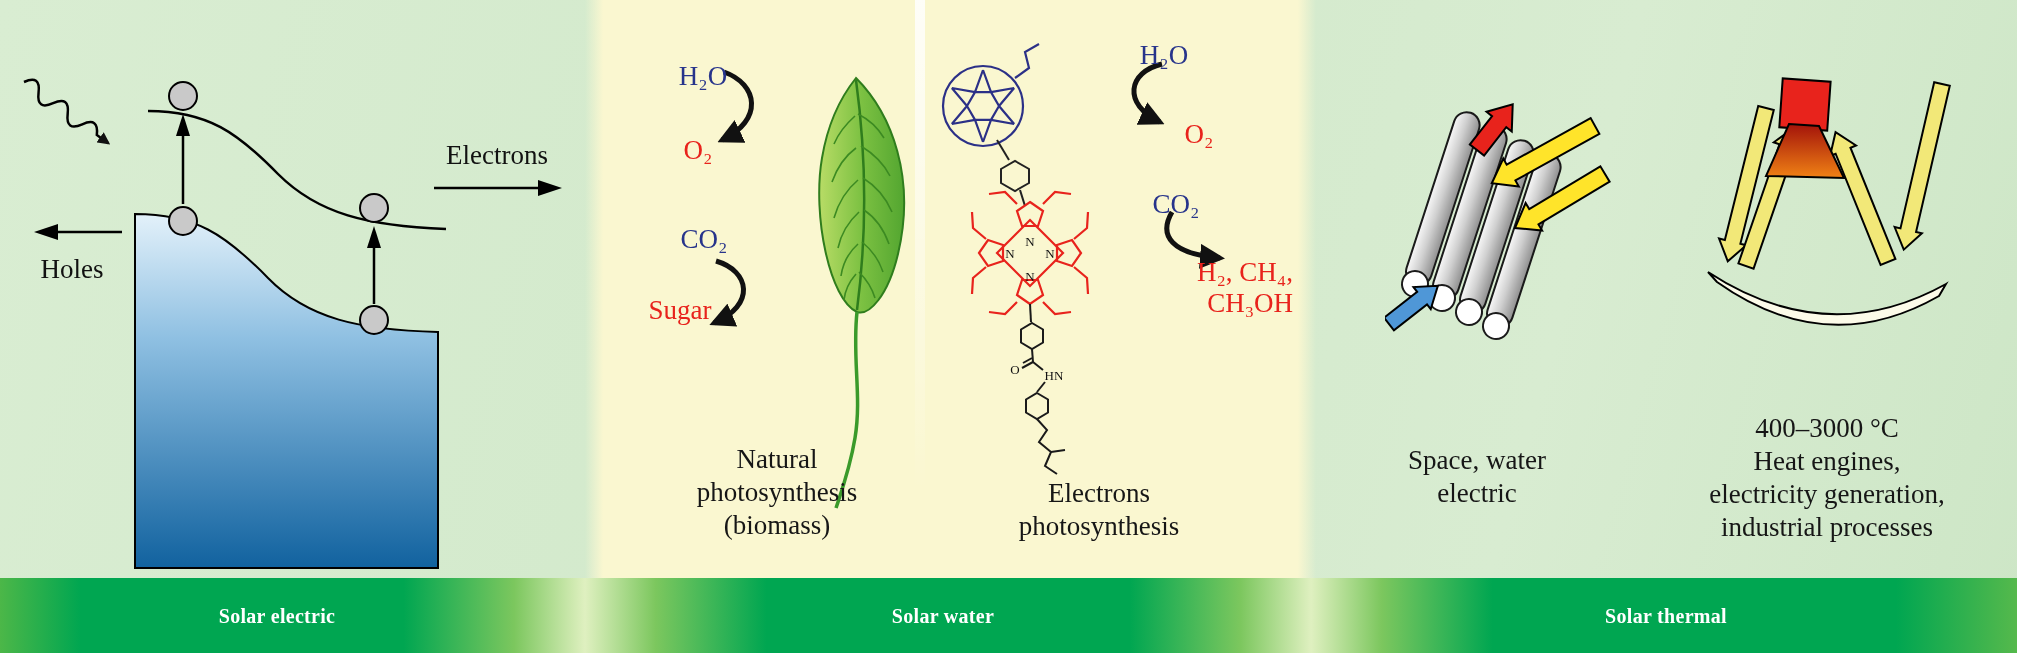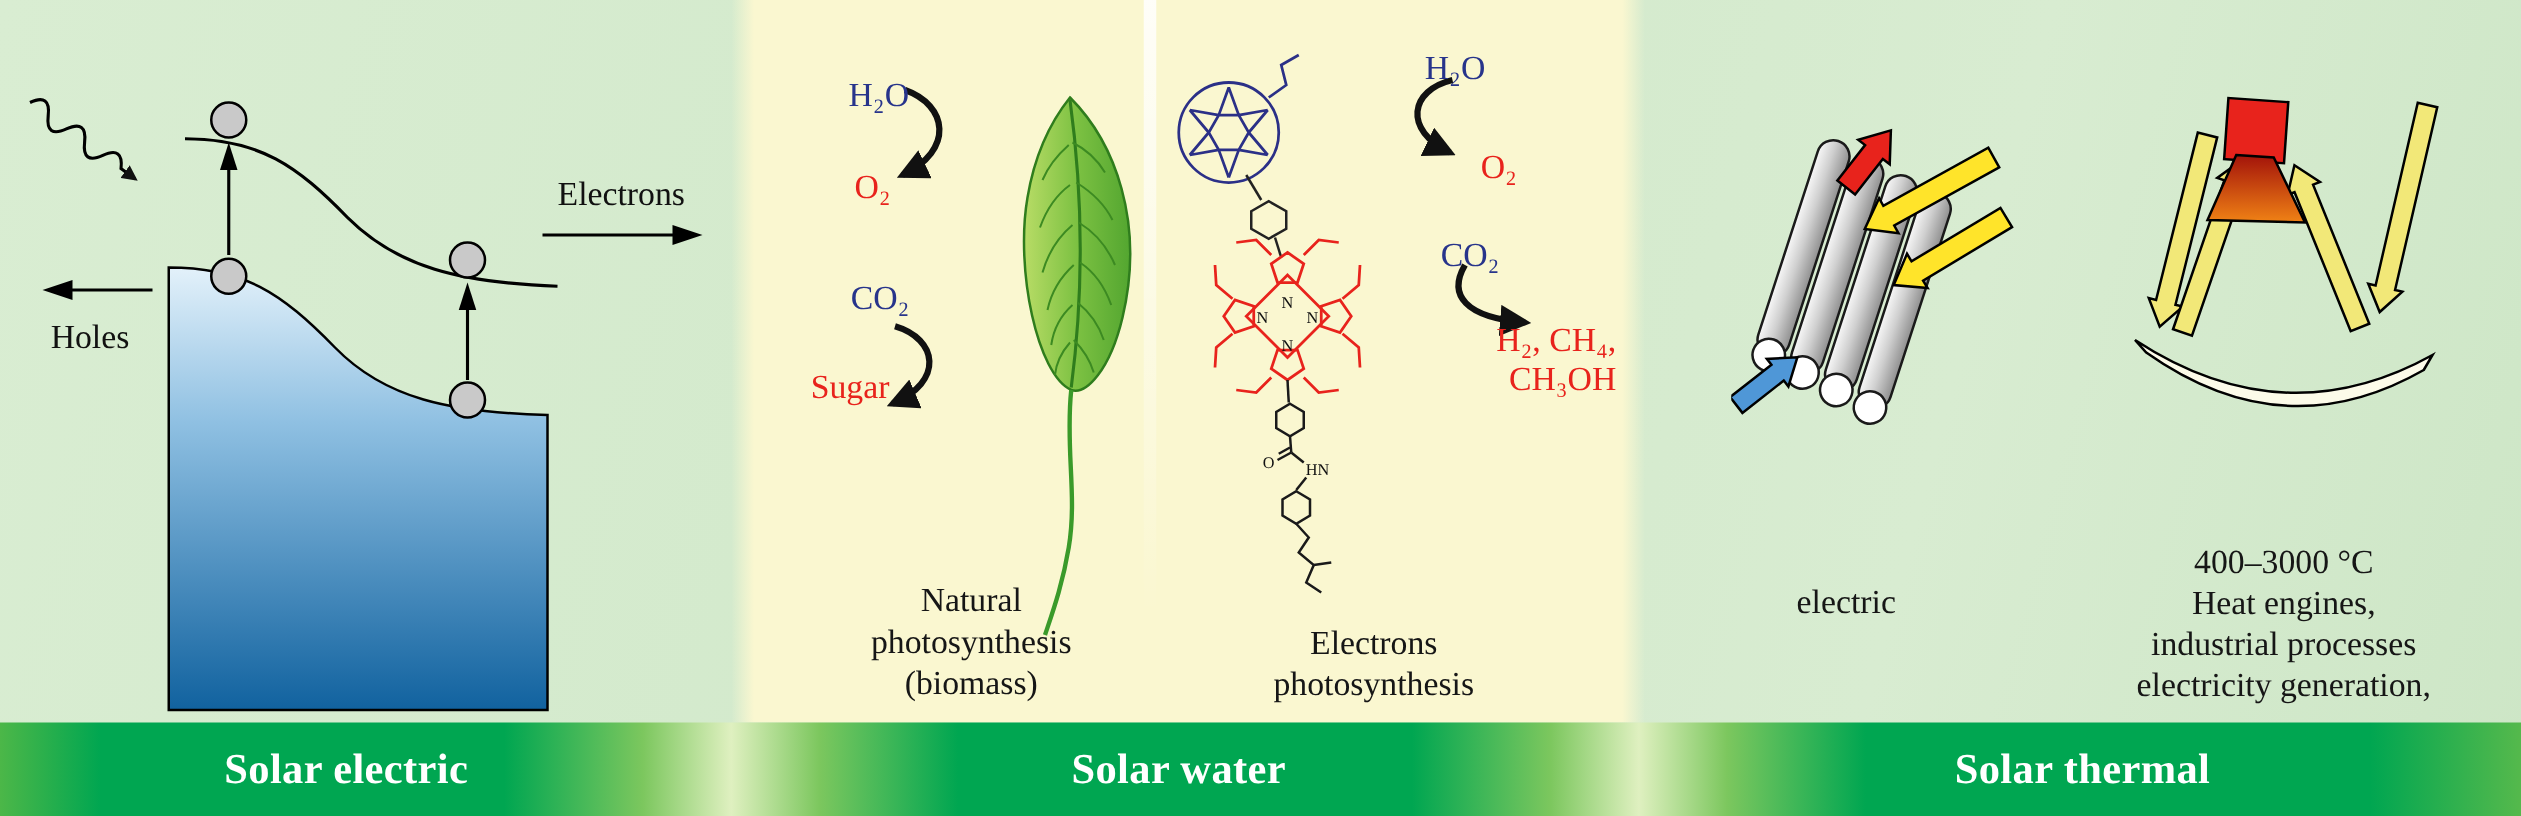--- a/index.html
+++ b/index.html
@@ -7,25 +7,25 @@
   .stage{position:relative;width:2017px;height:653px;overflow:hidden;
          background:linear-gradient(105deg,#d9edd2 0%,#d2e9cb 45%,#d8ecd1 75%,#cde6c6 100%);}
   .abs{position:absolute;}
   .panel-yellow{position:absolute;left:585px;top:0;width:731px;height:578px;
     background:linear-gradient(90deg,rgba(250,247,208,0) 0%,#faf7d0 2.5%,#faf7d0 97.5%,rgba(250,247,208,0) 100%);}
   .divider{position:absolute;left:915px;top:0;width:10px;height:578px;
     background:linear-gradient(180deg,rgba(255,255,255,.85),rgba(255,255,255,0) 85%);}
   .chem{position:absolute;transform:translate(-50%,-50%);font-size:27px;white-space:nowrap;}
   .blue{color:#27348b;}
   .red{color:#e8231c;}
-  .caption{position:absolute;text-align:center;font-size:27px;line-height:1.22;color:#161616;margin-top:21px;}
+  .caption{position:absolute;text-align:center;font-size:27px;line-height:1.22;color:#161616;}
   .banner{position:absolute;left:0;bottom:0;width:2017px;height:75px;
     background:linear-gradient(90deg,#4cb748 0%,#00a651 4%,#00a651 20%,#7cc75e 25.5%,#dff0c0 29%,#7cc75e 32.5%,#00a651 38%,#00a651 56%,#7cc75e 61.5%,#dff0c0 65%,#7cc75e 68.5%,#00a651 74%,#00a651 94%,#55b94c 100%);}
   .banner-label{position:absolute;top:50%;transform:translate(-50%,-50%);
-    color:#ffffff;font-weight:bold;font-size:34px;letter-spacing:.3px;white-space:nowrap;}
+    color:#ffffff;font-weight:bold;font-size:20px;letter-spacing:.3px;white-space:nowrap;}
   svg text{font-family:"Liberation Serif","DejaVu Serif",serif;font-size:27px;fill:#111;}
   svg text.tiny{font-size:13px;}
   .electron{fill:#c9c9c9;stroke:#000;stroke-width:2;}
 </style>
 </head>
 <body>
 
 <div class="stage">
 
   <svg width="0" height="0" style="position:absolute">
@@ -228,20 +228,21 @@
     </g>
     <g transform="translate(220,96) rotate(149)">
       <polygon points="0,-9 83,-9 83,-16 105,0 83,16 83,9 0,9" fill="#ffe42a" stroke="#000" stroke-width="2"></polygon>
     </g>
     <g transform="translate(4,246) rotate(-38)">
       <polygon points="0,-8 42,-8 42,-14 62,0 42,14 42,8 0,8" fill="#4f97d7" stroke="#000" stroke-width="2"></polygon>
     </g>
   </svg>
 
   <div class="caption" style="left:1352px;top:444px;width:250px">
+    <div>Space, water</div>
     <div>electric</div>
   </div>
 
   <svg class="abs" style="left:1690px;top:66px" width="285" height="290" viewBox="0 0 285 290">
     <g>
       <g transform="translate(76,42) rotate(104)">
         <polygon points="0,-8 138,-8 138,-14 158,0 138,14 138,8 0,8" fill="#f2e878" stroke="#000" stroke-width="2"></polygon>
       </g>
       <g transform="translate(56,200) rotate(-71)">
         <polygon points="0,-8 126,-8 126,-14 146,0 126,14 126,8 0,8" fill="#f2e878" stroke="#000" stroke-width="2"></polygon>
@@ -254,22 +255,22 @@
       </g>
     </g>
     <rect x="91" y="14" width="48" height="49" fill="#e8231c" stroke="#000" stroke-width="2" transform="rotate(4 115 38)"></rect>
     <polygon points="99,58 129,60 154,112 76,110" fill="url(#gradRecv)" stroke="#000" stroke-width="2"></polygon>
     <path d="M 18 206 Q 137 284 256 218 L 249 230 Q 137 294 27 216 Z" fill="#fcfbe9" stroke="#000" stroke-width="2"></path>
   </svg>
 
   <div class="caption" style="left:1650px;top:412px;width:354px">
     <div>400–3000 °C</div>
     <div>Heat engines,</div>
+    <div>electricity generation,</div>
     <div>industrial processes</div>
-    <div>electricity generation,</div>
   </div>
 
   <div class="banner">
     <div class="banner-label" style="left:277px">Solar electric</div>
     <div class="banner-label" style="left:943px">Solar water</div>
     <div class="banner-label" style="left:1666px">Solar thermal</div>
   </div>
 
 </div>
 

